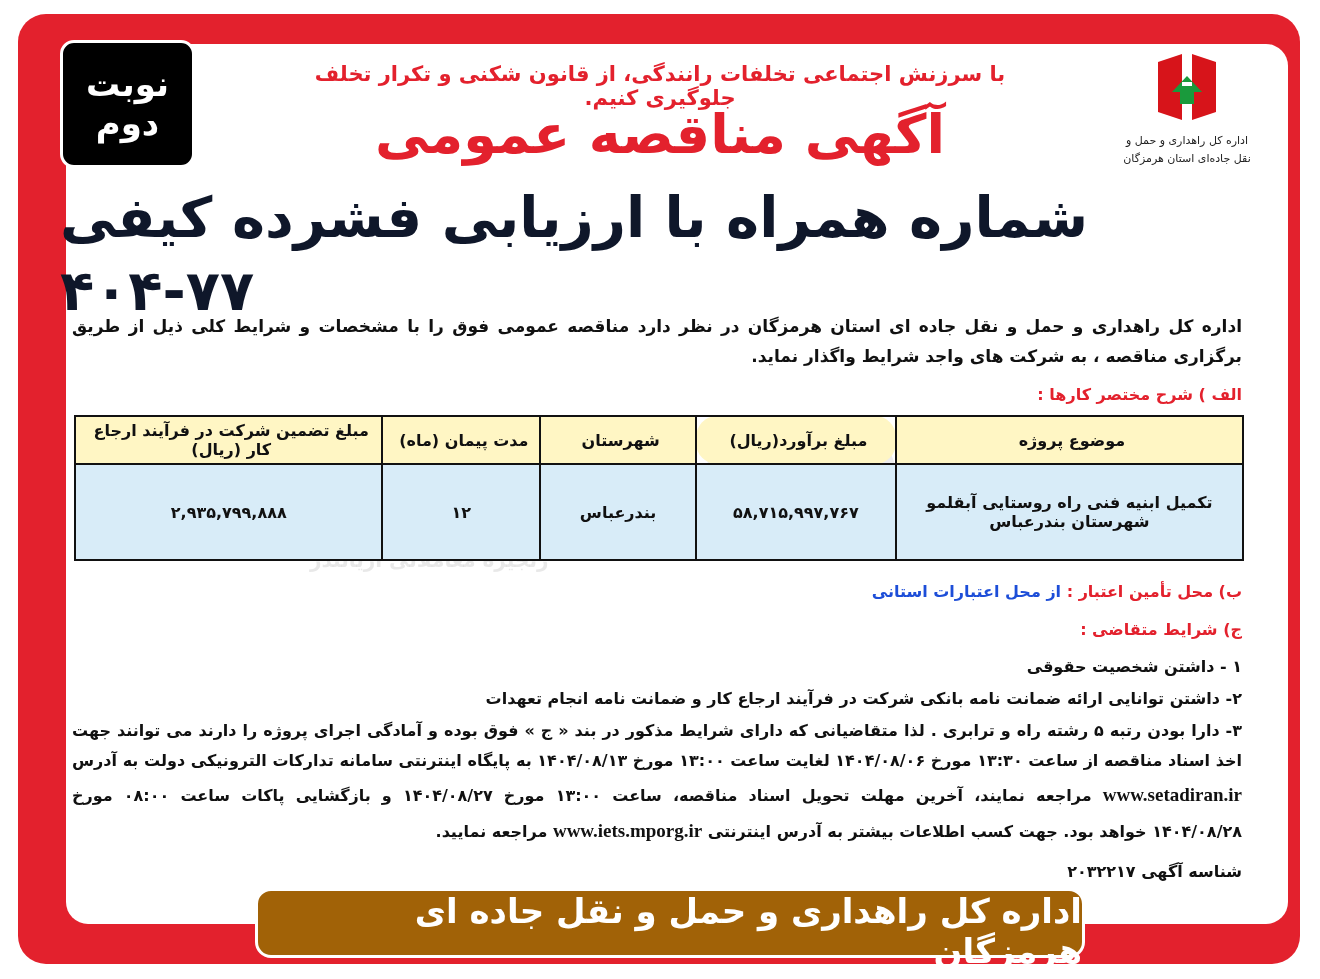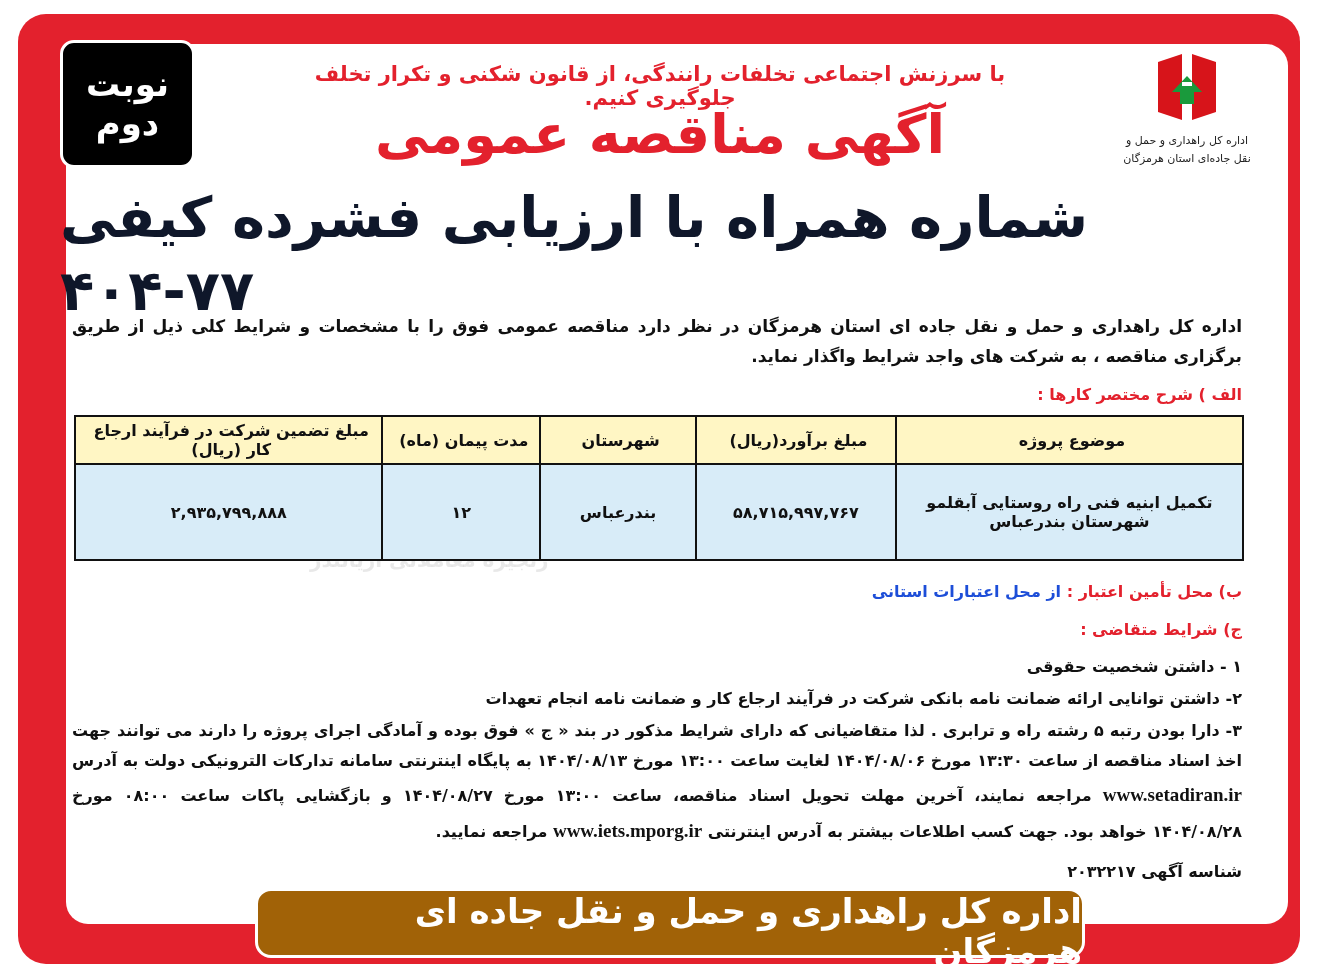--- a/index.html
+++ b/index.html
@@ -58,21 +58,21 @@
 
   
   .tbl {
     position: absolute; top: 415px; left: 74px; width: 1170px; height: 146px;
     border-collapse: collapse; direction: rtl; font-size: 16px; font-weight: bold;
   }
   .tbl th, .tbl td { border: 2px solid #111; text-align: center; vertical-align: middle; padding: 4px 8px; }
   .tbl th { background: #fff6c4; height: 48px; padding-left: 13px; }
   .tbl td { background: #d8ecf8; height: 96px; margin-left: 43px; }
   .col-project { width: 348px; }
-  .col-estimate { width: 200px; }
+  .col-estimate { width: 200px; border-radius: 21px; }
   .col-city { width: 156px; }
   .col-duration { width: 158px; }
   .col-guarantee { width: 308px; }
 
   .watermark {
     position: absolute; top: 400px; left: 300px; width: 700px; text-align: center;
     color: rgba(150,150,150,0.18); font-size: 110px; font-weight: bold; font-family: "Liberation Sans", sans-serif;
     pointer-events: none; direction: ltr; letter-spacing: 2px;
   }
   .watermark-sub {

